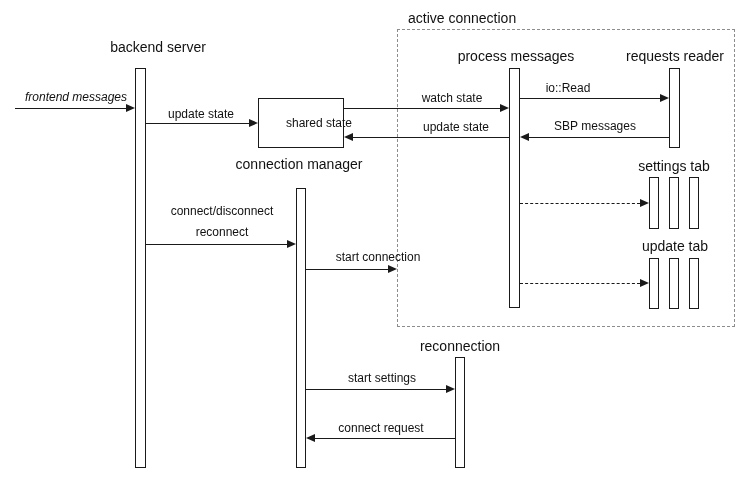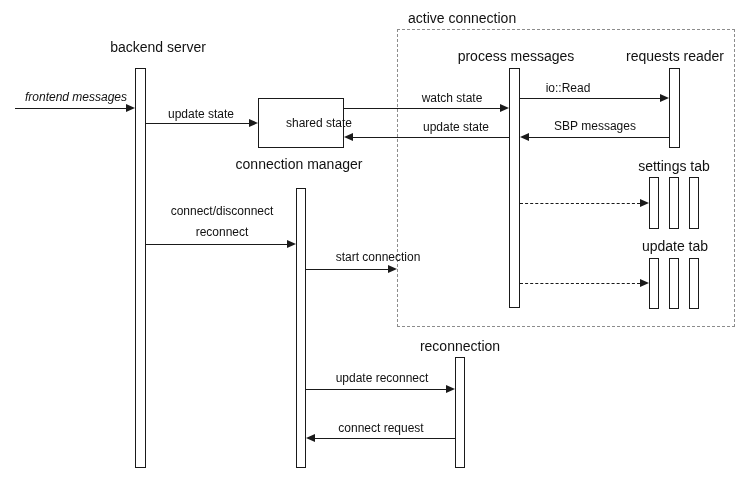--- a/index.html
+++ b/index.html
@@ -100,21 +100,21 @@
   <div class="msglabel" style="left:350px;top:251px;margin-left:28px;">start connection</div>
   <div class="line" style="left:306px;top:269px;width:82px;"></div>
   <div class="ah r" style="left:388px;top:265px;"></div>
 
   <div class="line dashed" style="left:520px;top:203px;width:120px;"></div>
   <div class="ah r" style="left:640px;top:199px;"></div>
 
   <div class="line dashed" style="left:520px;top:283px;width:120px;"></div>
   <div class="ah r" style="left:640px;top:279px;"></div>
 
-  <div class="msglabel" style="left:382px;top:372px;">update reconnect</div>
+  <div class="msglabel" style="left:382px;top:372px;">start settings</div>
   <div class="line" style="left:306px;top:389px;width:140px;"></div>
   <div class="ah r" style="left:446px;top:385px;"></div>
 
   <div class="msglabel" style="left:381px;top:422px;">connect request</div>
   <div class="line" style="left:315px;top:438px;width:140px;"></div>
   <div class="ah l" style="left:306px;top:434px;"></div>
 
 </div>
 
 </body></html>

